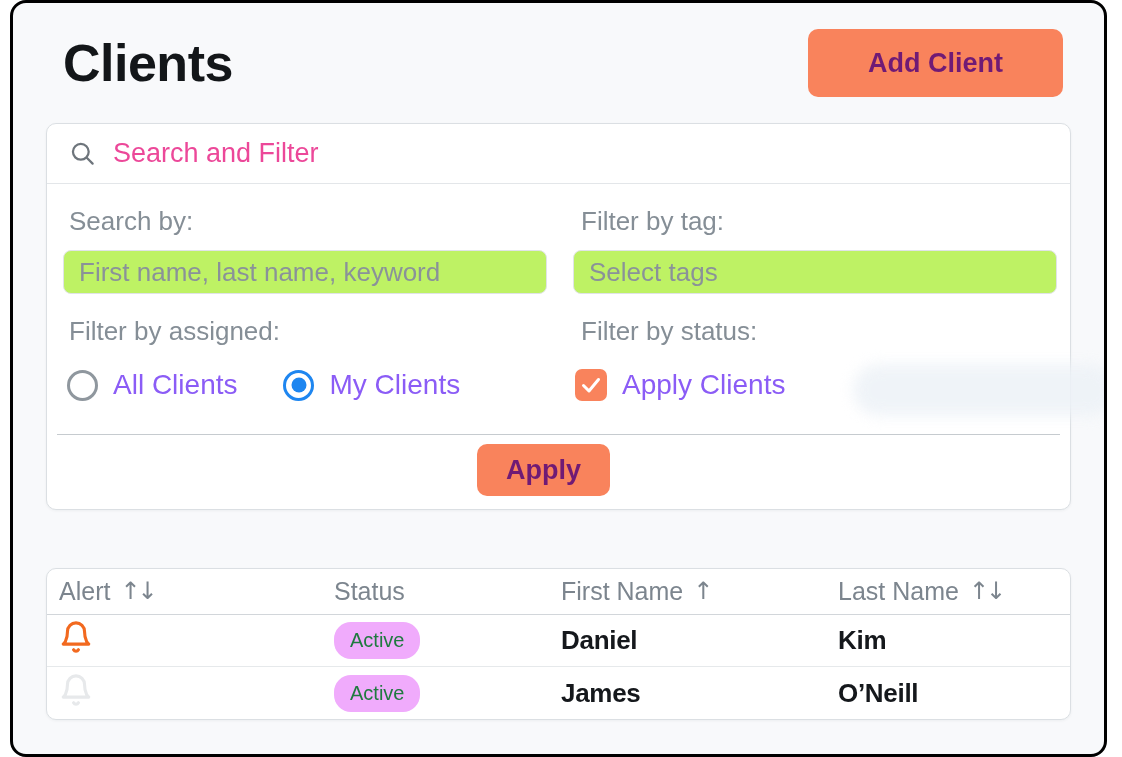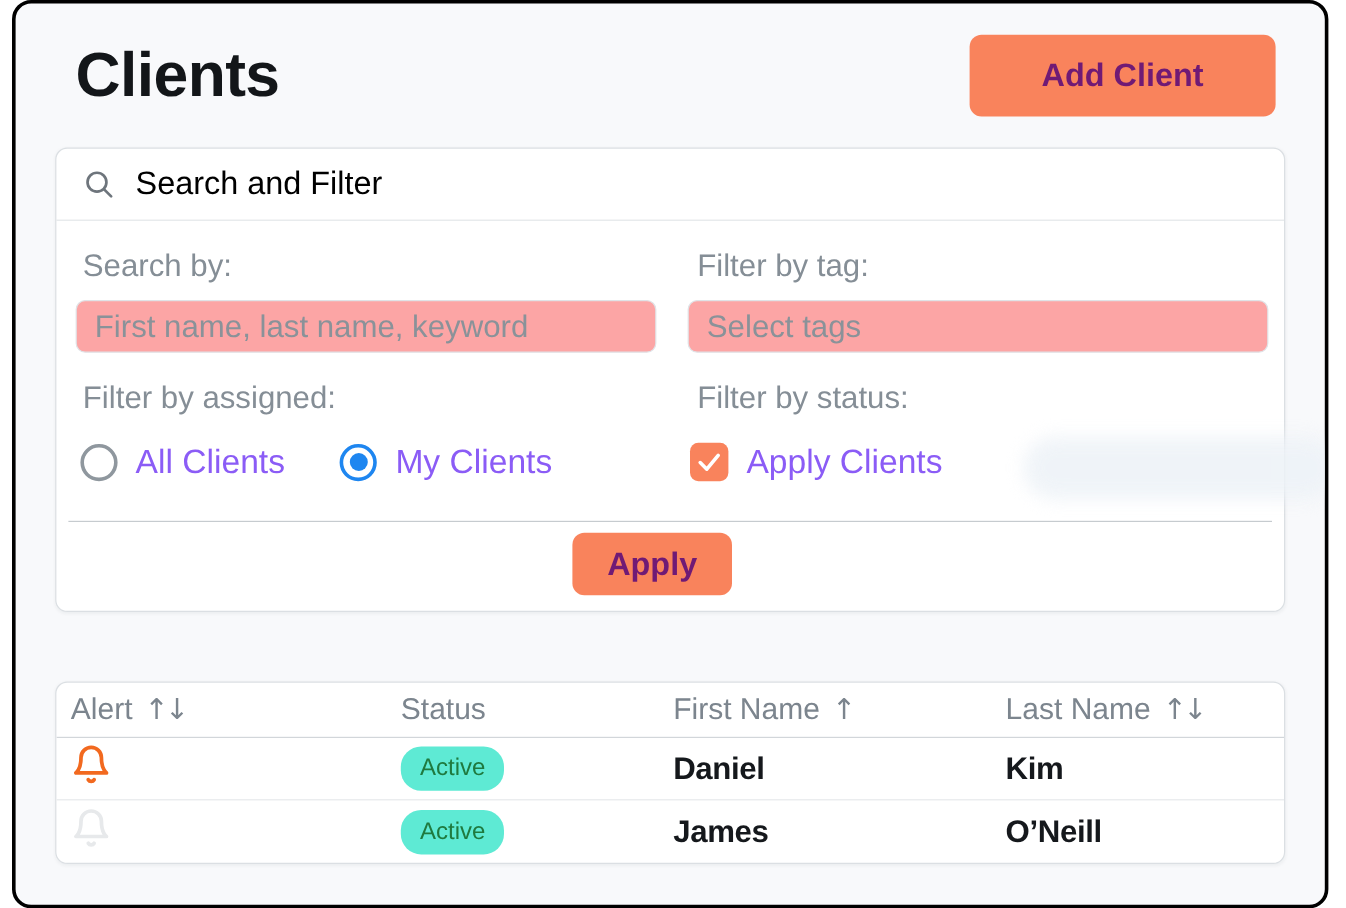--- a/index.html
+++ b/index.html
@@ -45,39 +45,39 @@
     border-radius: 10px;
     box-shadow: 0 1px 3px rgba(20,30,40,0.05);
   }
 
   
   .filter-card { position: relative; margin-bottom: 58px; }
   .filter-head {
     display: flex; align-items: center; gap: 17px;
     height: 60px; padding: 0 22px;
     border-bottom: 1px solid #E3E6E9;
-    font-size: 27px; color: #000000;
+    font-size: 27px; color: #ec4899;
     cursor: pointer;
   }
   .search-icon svg { display: block; width: 27px; height: 27px; color: #6E757C; }
 
   .filter-body {
     display: grid; grid-template-columns: 1fr 1fr; column-gap: 26px;
     padding: 16px 13px 0 16px;
   }
   .field-label {
     font-size: 26px; color: #858E96;
     margin: 6px 0 13px 6px;
   }
   .text-input {
     width: 100%; height: 44px;
     border: 1px solid #E0E3E7; border-radius: 8px;
     font-family: "Liberation Sans", sans-serif;
     font-size: 26px; color: #5B636B; padding: 0 15px;
-    background: #fca5a5; outline: none;
+    background: #bef264; outline: none;
   }
   .text-input::placeholder { color: #8A9299; opacity: 1; }
 
   .group-label { margin-top: 22px; }
   .choice-row {
     display: flex; align-items: center;
     margin: 16px 0 0 4px; height: 44px; gap: 46px;
   }
   .choice { display: flex; align-items: center; cursor: pointer; }
   .choice-label { font-size: 28px; color: #8b5cf6; margin-left: 15px; }
@@ -140,21 +140,21 @@
     font-size: 26px; color: #15181C;
   }
   .trow:last-child { border-bottom: none; }
   .cell-name { font-weight: bold; letter-spacing: -0.3px; }
   .bell { display: inline-flex; cursor: pointer; }
   .bell svg { width: 34px; height: 36px; }
   .bell[data-state="on"]  { color: #F2691F; }
   .bell[data-state="off"] { color: #E7E9EB; }
   .badge {
     display: inline-block;
-    background: #5eead4; color: #1F7A3F;
+    background: #f0abfc; color: #1F7A3F;
     font-size: 20px; padding: 7px 16px; border-radius: 17px;
   }
 </style>
 </head>
 <body>
 
 <div class="page">
 
   <div class="topbar">
     <h1 class="page-title">Clients</h1>

